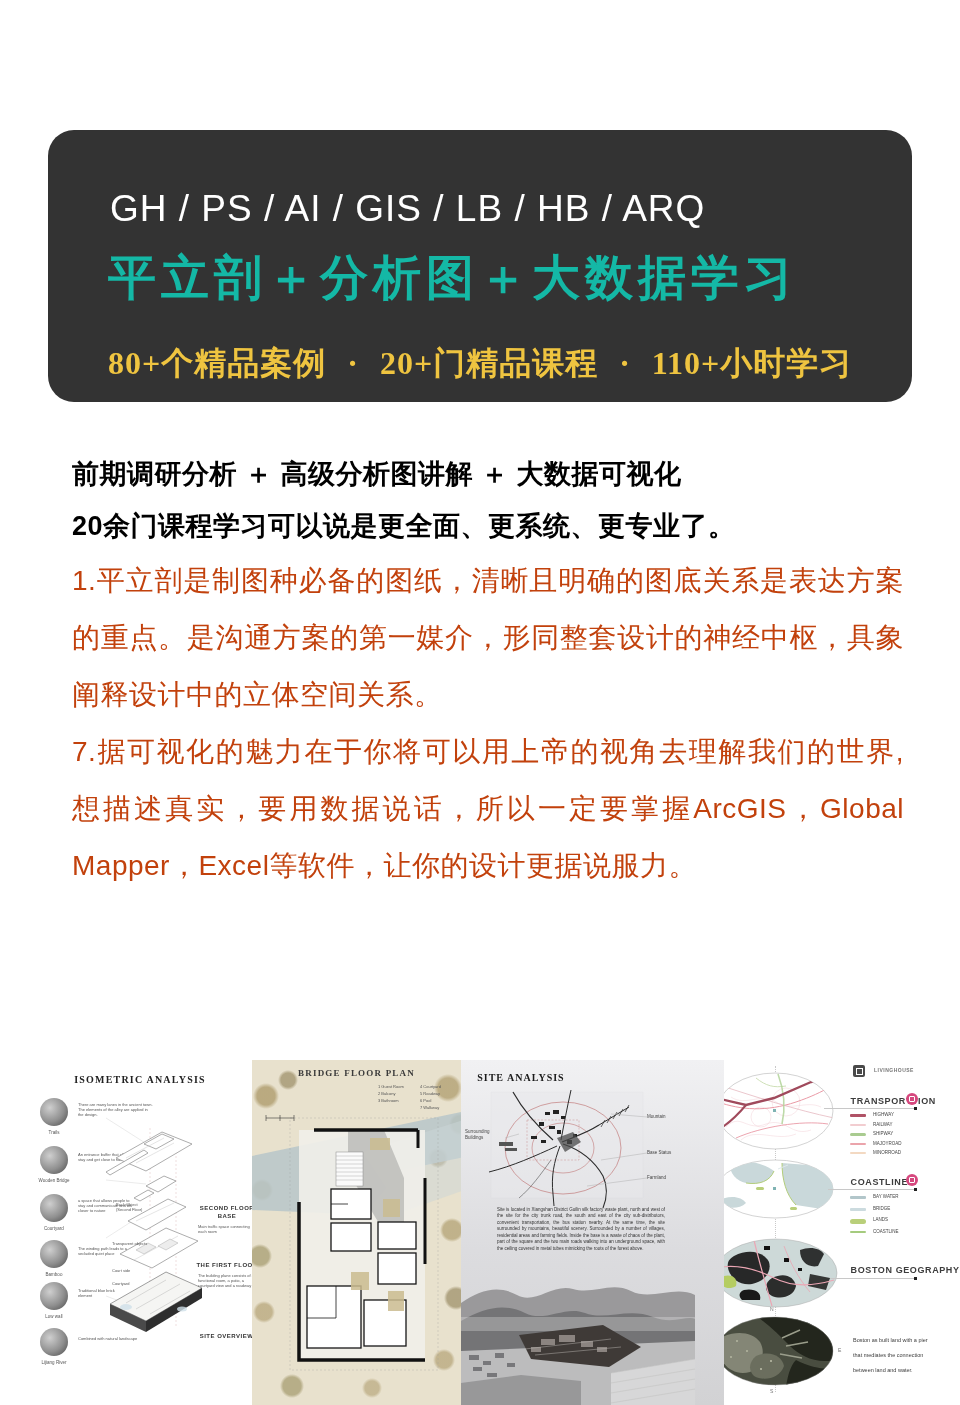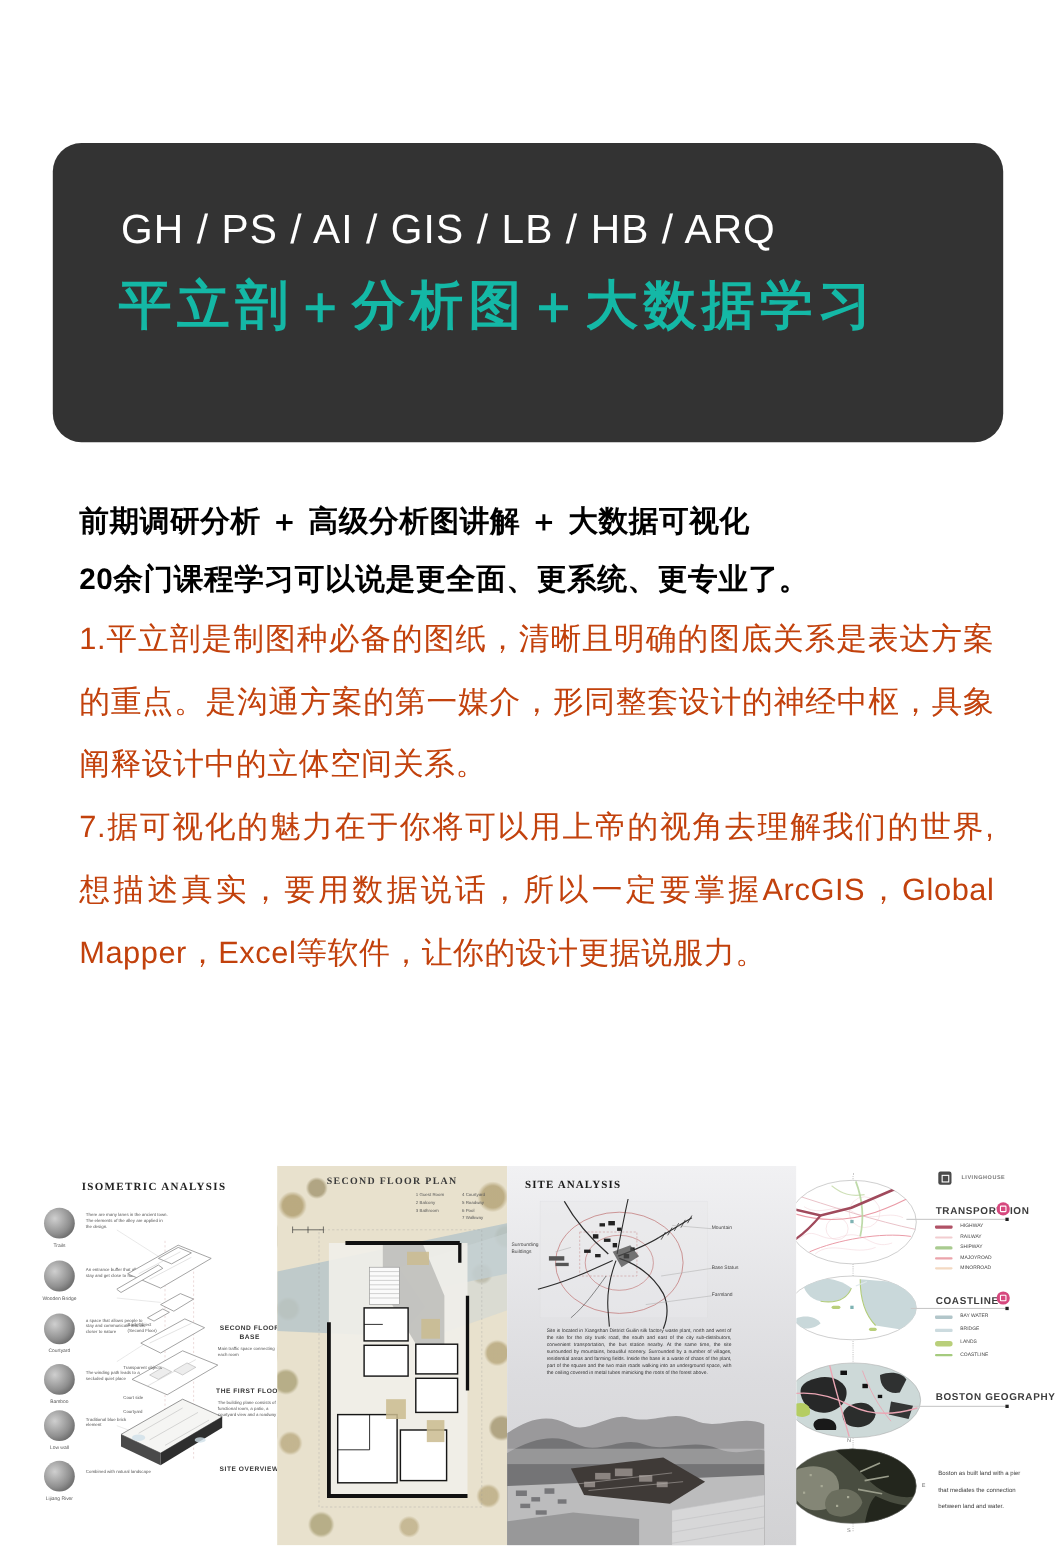--- a/index.html
+++ b/index.html
@@ -73,20 +73,21 @@
   .ellipse-svg{position:absolute;}
 </style>
 </head>
 <body>
 
 <div class="page">
 
   <section class="hero" style="background: rgb(51, 51, 51);">
     <div class="hero-line1">GH / PS / AI / GIS / LB / HB / ARQ</div>
     <div class="hero-line2">平立剖＋分析图＋大数据学习</div>
+    <div class="hero-line3" style="color: rgb(239, 196, 64);">80+个精品案例 · 20+门精品课程 · 110+小时学习</div>
   </section>
 
   <section class="article">
     <div class="hl">前期调研分析 ＋ 高级分析图讲解 ＋ 大数据可视化</div>
     <div class="hl">20余门课程学习可以说是更全面、更系统、更专业了。</div>
     <p>1.平立剖是制图种必备的图纸，清晰且明确的图底关系是表达方案的重点。是沟通方案的第一媒介，形同整套设计的神经中枢，具象阐释设计中的立体空间关系。</p>
     <p>7.据可视化的魅力在于你将可以用上帝的视角去理解我们的世界, 想描述真实，要用数据说话，所以一定要掌握ArcGIS，Global Mapper，Excel等软件，让你的设计更据说服力。</p>
   </section>
 
   <section class="strip">
@@ -173,21 +174,21 @@
           <rect x="99" y="212" width="18" height="18"></rect>
           <rect x="136" y="231" width="16" height="20"></rect>
           <rect x="118" y="78" width="20" height="12"></rect>
         </g>
         <path d="M62 70 H166" stroke="#111" stroke-width="3.5" fill="none"></path>
         <path d="M166 70 V88" stroke="#111" stroke-width="3" fill="none"></path>
         <path d="M47 142 V300 H173" stroke="#111" stroke-width="3.5" fill="none"></path>
         <path d="M173 118 V204" stroke="#111" stroke-width="3" fill="none"></path>
         <path d="M14 58 h28 M14 55 v6 M28 55 v6 M42 55 v6" stroke="#333" stroke-width="0.6" fill="none"></path>
       </svg>
-      <div class="plan-title">SECOND FLOOR PLAN</div>
+      <div class="plan-title">BRIDGE FLOOR PLAN</div>
       <div class="t4" style="left:126px;top:24px;width:80px">1 Guest Room</div>
       <div class="t4" style="left:126px;top:31px;width:80px">2 Balcony</div>
       <div class="t4" style="left:126px;top:38px;width:80px">3 Bathroom</div>
       <div class="t4" style="left:168px;top:24px;width:80px">4 Courtyard</div>
       <div class="t4" style="left:168px;top:31px;width:80px">5 Roadway</div>
       <div class="t4" style="left:168px;top:38px;width:80px">6 Pool</div>
       <div class="t4" style="left:168px;top:45px;width:80px">7 Walkway</div>
     </div>
 
     <div class="panel p-site">

